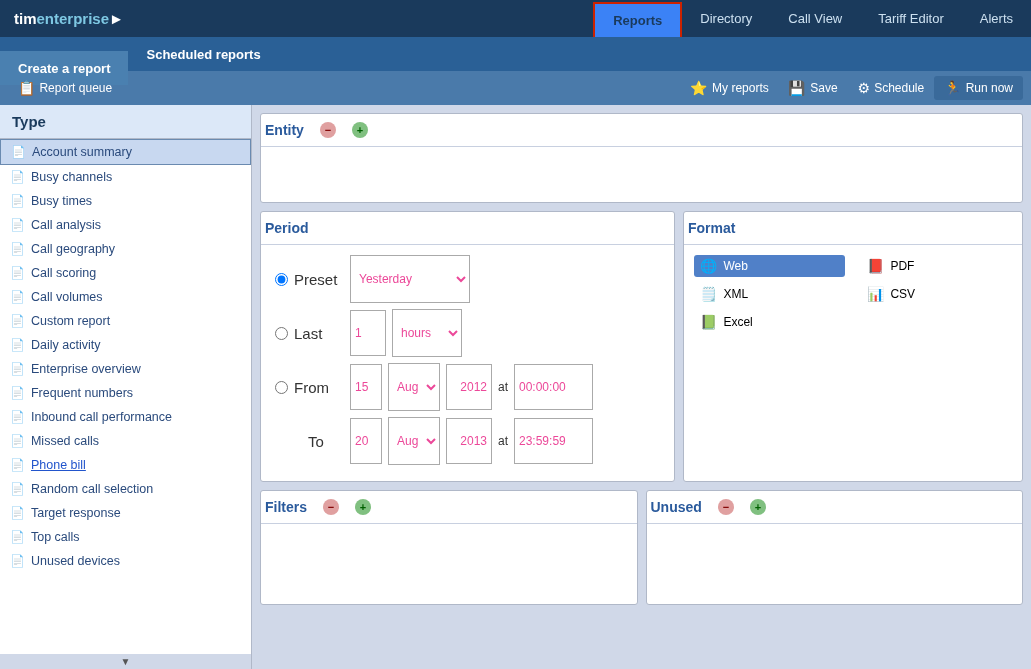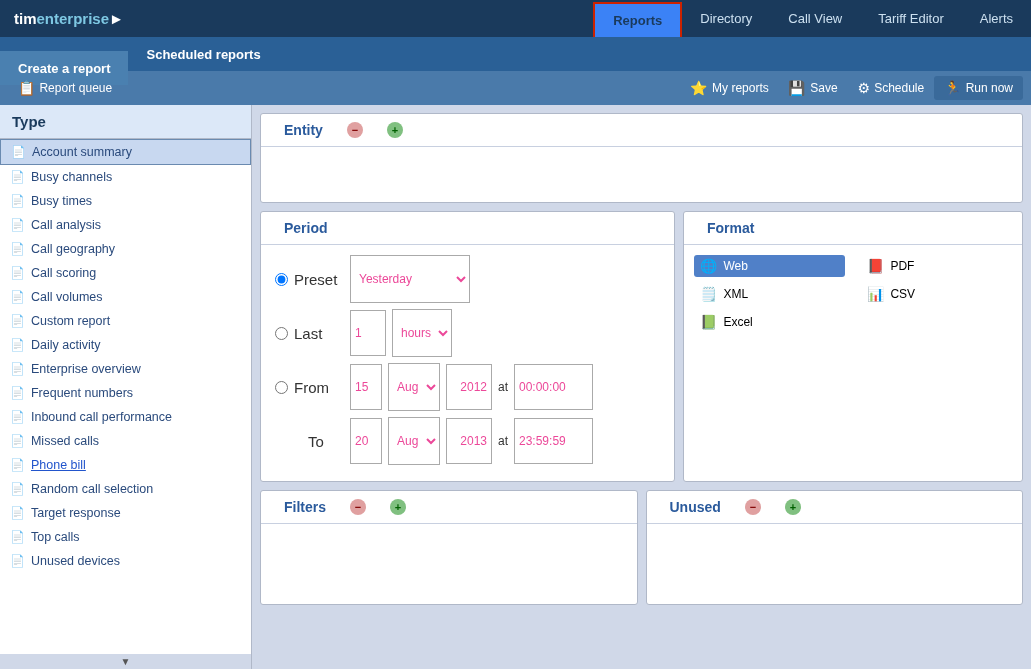--- a/index.html
+++ b/index.html
@@ -143,23 +143,23 @@
     
     .panel {
       background: white;
       border: 1px solid #b0b8c8;
       border-radius: 3px;
       margin-bottom: 8px;
     }
     .panel-header {
       display: flex;
       align-items: center;
-      padding: 8px 23px;
+      padding: 8px 4px;
       border-bottom: 1px solid #c8d0e0;
-      gap: 24px;
+      gap: 16px;
     }
     .panel-title {
       font-size: 14px;
       font-weight: bold;
       color: #2a5a9c;
     }
     .panel-icon-btn {
       width: 16px;
       height: 16px;
       border-radius: 50%;
@@ -210,21 +210,21 @@
     }
     select, input[type="text"] {
       font-size: 12px;
       border: 1px solid #aaa;
       padding: 15px 4px;
       background: white;
       color: #ec4899;
     }
     .preset-select { width: 120px; }
     .hours-input { width: 36px; }
-    .hours-select { width: 60px; }
+    .hours-select { width: 70px; }
     .date-input { width: 32px; }
     .month-select { width: 52px; }
     .year-input { width: 46px; text-align: right; }
     .time-input { width: 79px; background: #f0f0f0; color: #666; }
 
     
     .format-body {
       padding: 10px;
     }
     .format-options {

